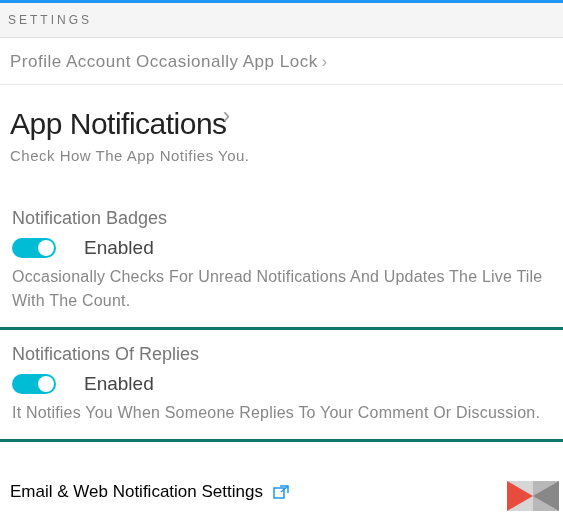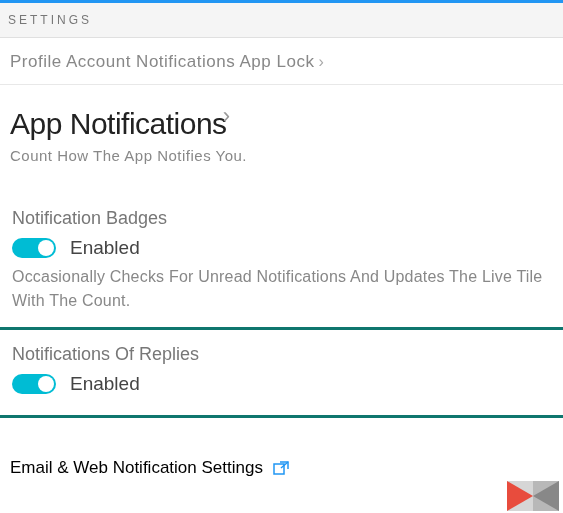--- a/index.html
+++ b/index.html
@@ -73,21 +73,21 @@
     .section-title {
       font-family: "Segoe UI Light", "Segoe UI", sans-serif;
       font-size: 18px;
       color: #777;
       font-weight: 300;
       margin-bottom: 8px;
     }
     .toggle-row {
       display: flex;
       align-items: center;
-      gap: 14px;
+      gap: 28px;
       margin-bottom: 6px;
     }
     .toggle {
       width: 44px;
       height: 20px;
       background: #00bcd4;
       border-radius: 12px;
       position: relative;
       cursor: pointer;
     }
@@ -144,45 +144,46 @@
 </head>
 <body>
 
 <div class="top-bar"></div>
 
 <div class="header">
   <div class="header-title">SETTINGS</div>
 </div>
 
 <div class="tabs">
-  <span>Profile Account Notifications App Lock</span><span class="chevron">›</span>
+  <span>Profile Account Occasionally App Lock</span><span class="chevron">›</span>
 </div>
 
 <div class="page">
   <div class="page-title">
     <span>App Notifications</span><span class="chev">›</span>
   </div>
-  <div class="page-subtitle">Count How The App Notifies You.</div>
+  <div class="page-subtitle">Check How The App Notifies You.</div>
 </div>
 
 <div class="section" style="margin-top:20px;">
   <div class="section-title">Notification Badges</div>
   <div class="toggle-row">
     <div class="toggle"></div>
     <div class="toggle-label">Enabled</div>
   </div>
   <div class="section-desc">Occasionally Checks For Unread Notifications And Updates The Live Tile With The Count.</div>
 </div>
 
 <div class="section">
   <div class="section-title">Notifications Of Replies</div>
   <div class="toggle-row">
     <div class="toggle"></div>
     <div class="toggle-label">Enabled</div>
   </div>
+  <div class="section-desc">It Notifies You When Someone Replies To Your Comment Or Discussion.</div>
 </div>
 
 <div class="link-section">
   <div class="link">
     <span>Email &amp; Web Notification Settings</span>
     <span class="ext-icon">
       <svg viewBox="0 0 16 14" width="16" height="14">
         <rect x="1" y="3" width="10" height="10" fill="none" stroke="#2196f3" stroke-width="1.5"></rect>
         <path d="M7 1 L15 1 L15 8" fill="none" stroke="#2196f3" stroke-width="1.5"></path>
         <path d="M15 1 L8 7" fill="none" stroke="#2196f3" stroke-width="1.5"></path>

